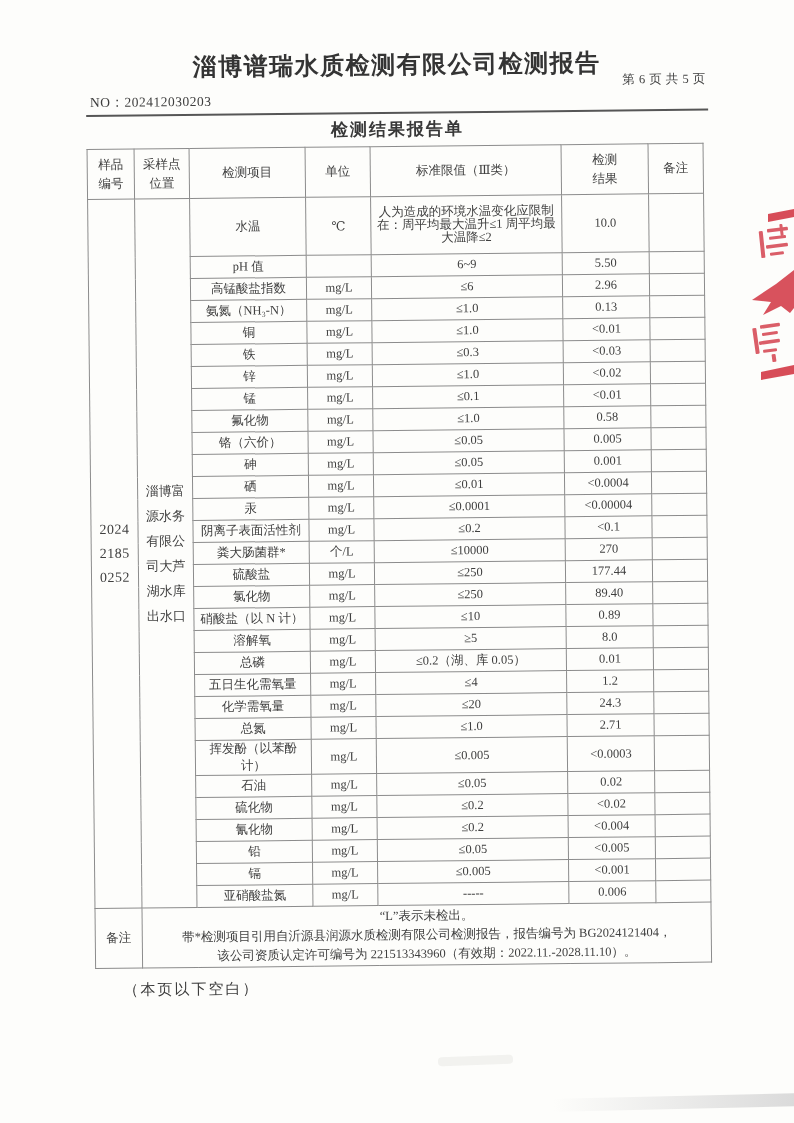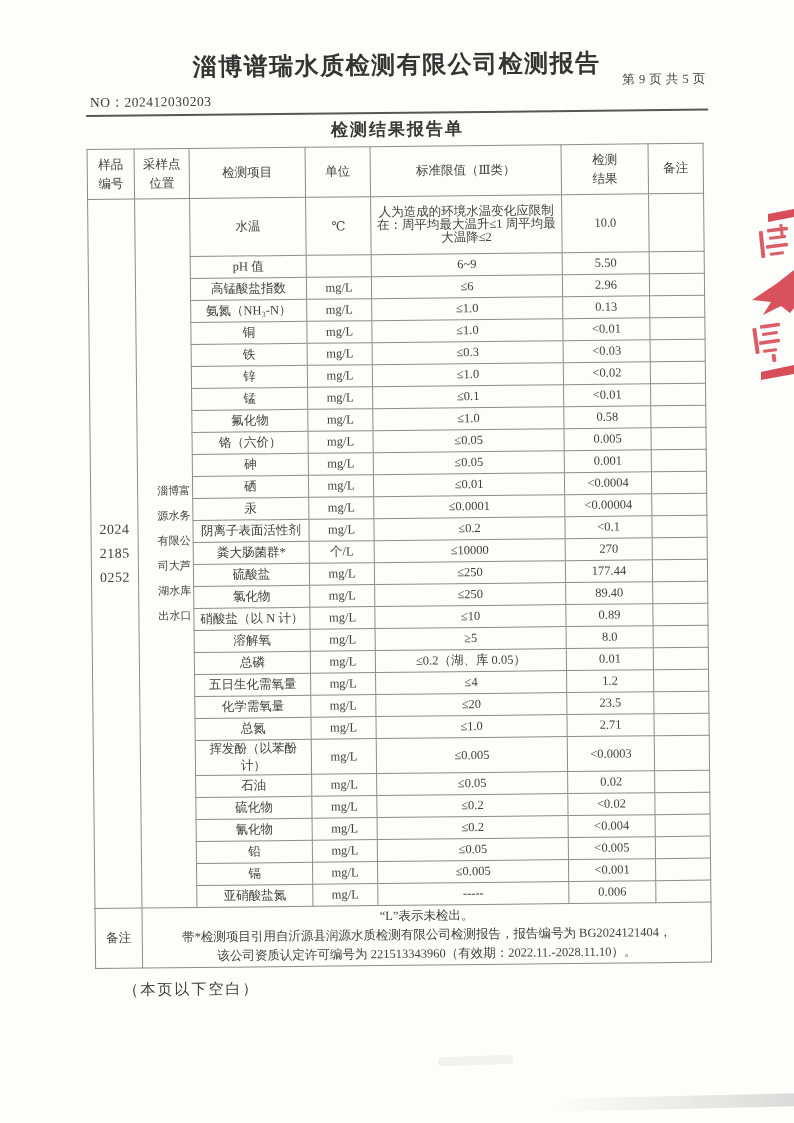--- a/index.html
+++ b/index.html
@@ -30,21 +30,21 @@
     font-size:12.5px; font-weight:normal; padding:0 2px; color:#3f3f3f;
     overflow:hidden;
   }
   table.results { border:1.5px solid #7b7b7b; }
   thead tr { height:50px; }
   thead th { font-size:13.5px; line-height:19px; }
   tbody tr { height:22px; }
   tbody tr.row-tall { height:58px; }
   td.std-small { font-size:9px; line-height:13px; color:#4c4c4c; padding:0 9px; }
   td.sample-id-cell div { line-height:24px; font-size:14px; letter-spacing:0.5px; }
-  td.loc-cell div { line-height:25px; font-size:11px;text-align:right; }
+  td.loc-cell div { line-height:25px; font-size:13px; }
   tr.remark-row { height:60px; }
   td.remark-text-cell { text-align:left; padding:3px 10px; }
   td.remark-text-cell div { font-size:12.5px; line-height:19px; white-space:nowrap; }
   .footer-note { margin:12px 0 0 28px; font-size:15px; letter-spacing:2px; color:#3c3c3c; }
   .seal { position:absolute; left:750px; top:204px; }
   .scan-shadow-1 {
     position:absolute; left:553px; top:1096px; width:245px; height:13px;
     background:linear-gradient(to right, rgba(210,210,210,0), #dadada);
     transform:rotate(-1.3deg); border-radius:4px;
   }
@@ -53,21 +53,21 @@
     background:#ececea; opacity:.7; transform:rotate(-2deg); border-radius:4px;
   }
 </style>
 </head>
 <body>
 
 <div class="doc">
   <div class="title">淄博谱瑞水质检测有限公司检测报告</div>
   <div class="no-row">
     <span>NO：202412030203</span>
-    <span class="page-indicator">第 9 页 共 5 页</span>
+    <span class="page-indicator">第 6 页 共 5 页</span>
   </div>
   <div class="subtitle">检测结果报告单</div>
 
   <table class="results">
     <colgroup>
       <col style="width:47px">
         <col style="width:55px">
         <col style="width:116px">
       <col style="width:65px">
         <col style="width:191px">
@@ -260,21 +260,21 @@
           <td>五日生化需氧量</td>
           <td>mg/L</td>
           <td>≤4</td>
           <td>1.2</td>
           <td></td>
         </tr>
         <tr>
           <td>化学需氧量</td>
           <td>mg/L</td>
           <td>≤20</td>
-          <td>23.5</td>
+          <td>24.3</td>
           <td></td>
         </tr>
         <tr>
           <td>总氮</td>
           <td>mg/L</td>
           <td>≤1.0</td>
           <td>2.71</td>
           <td></td>
         </tr>
         <tr>

